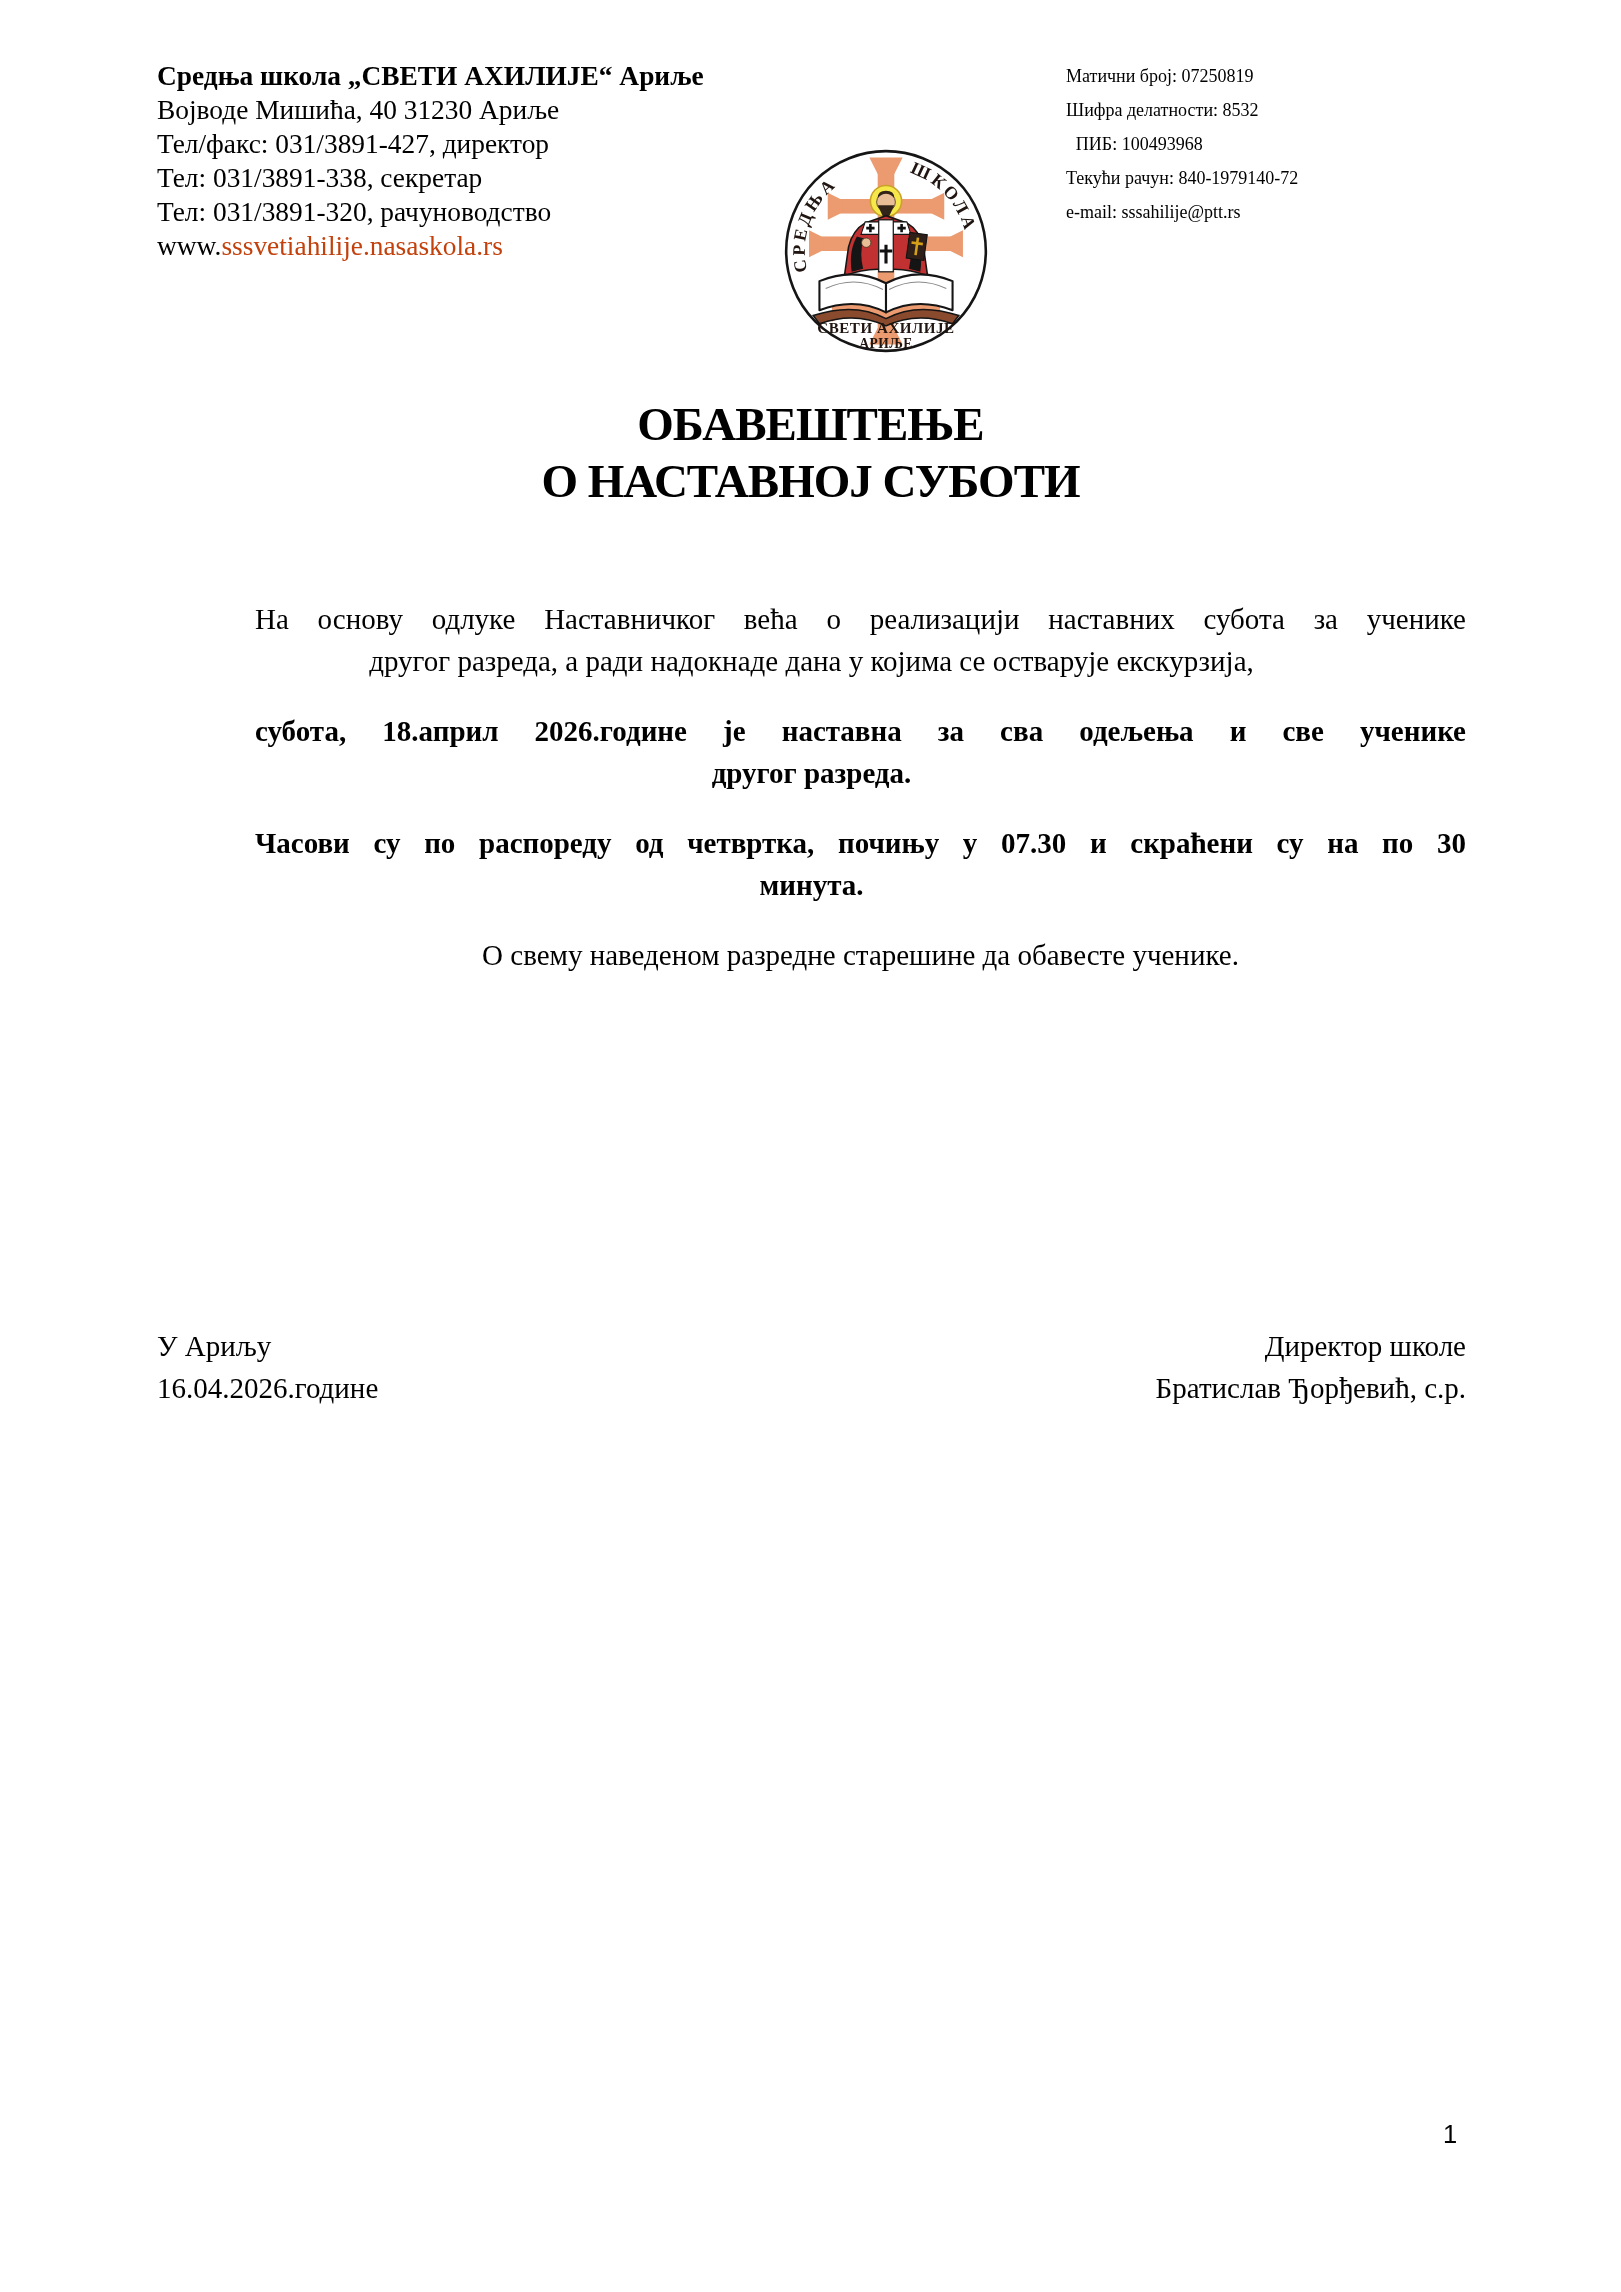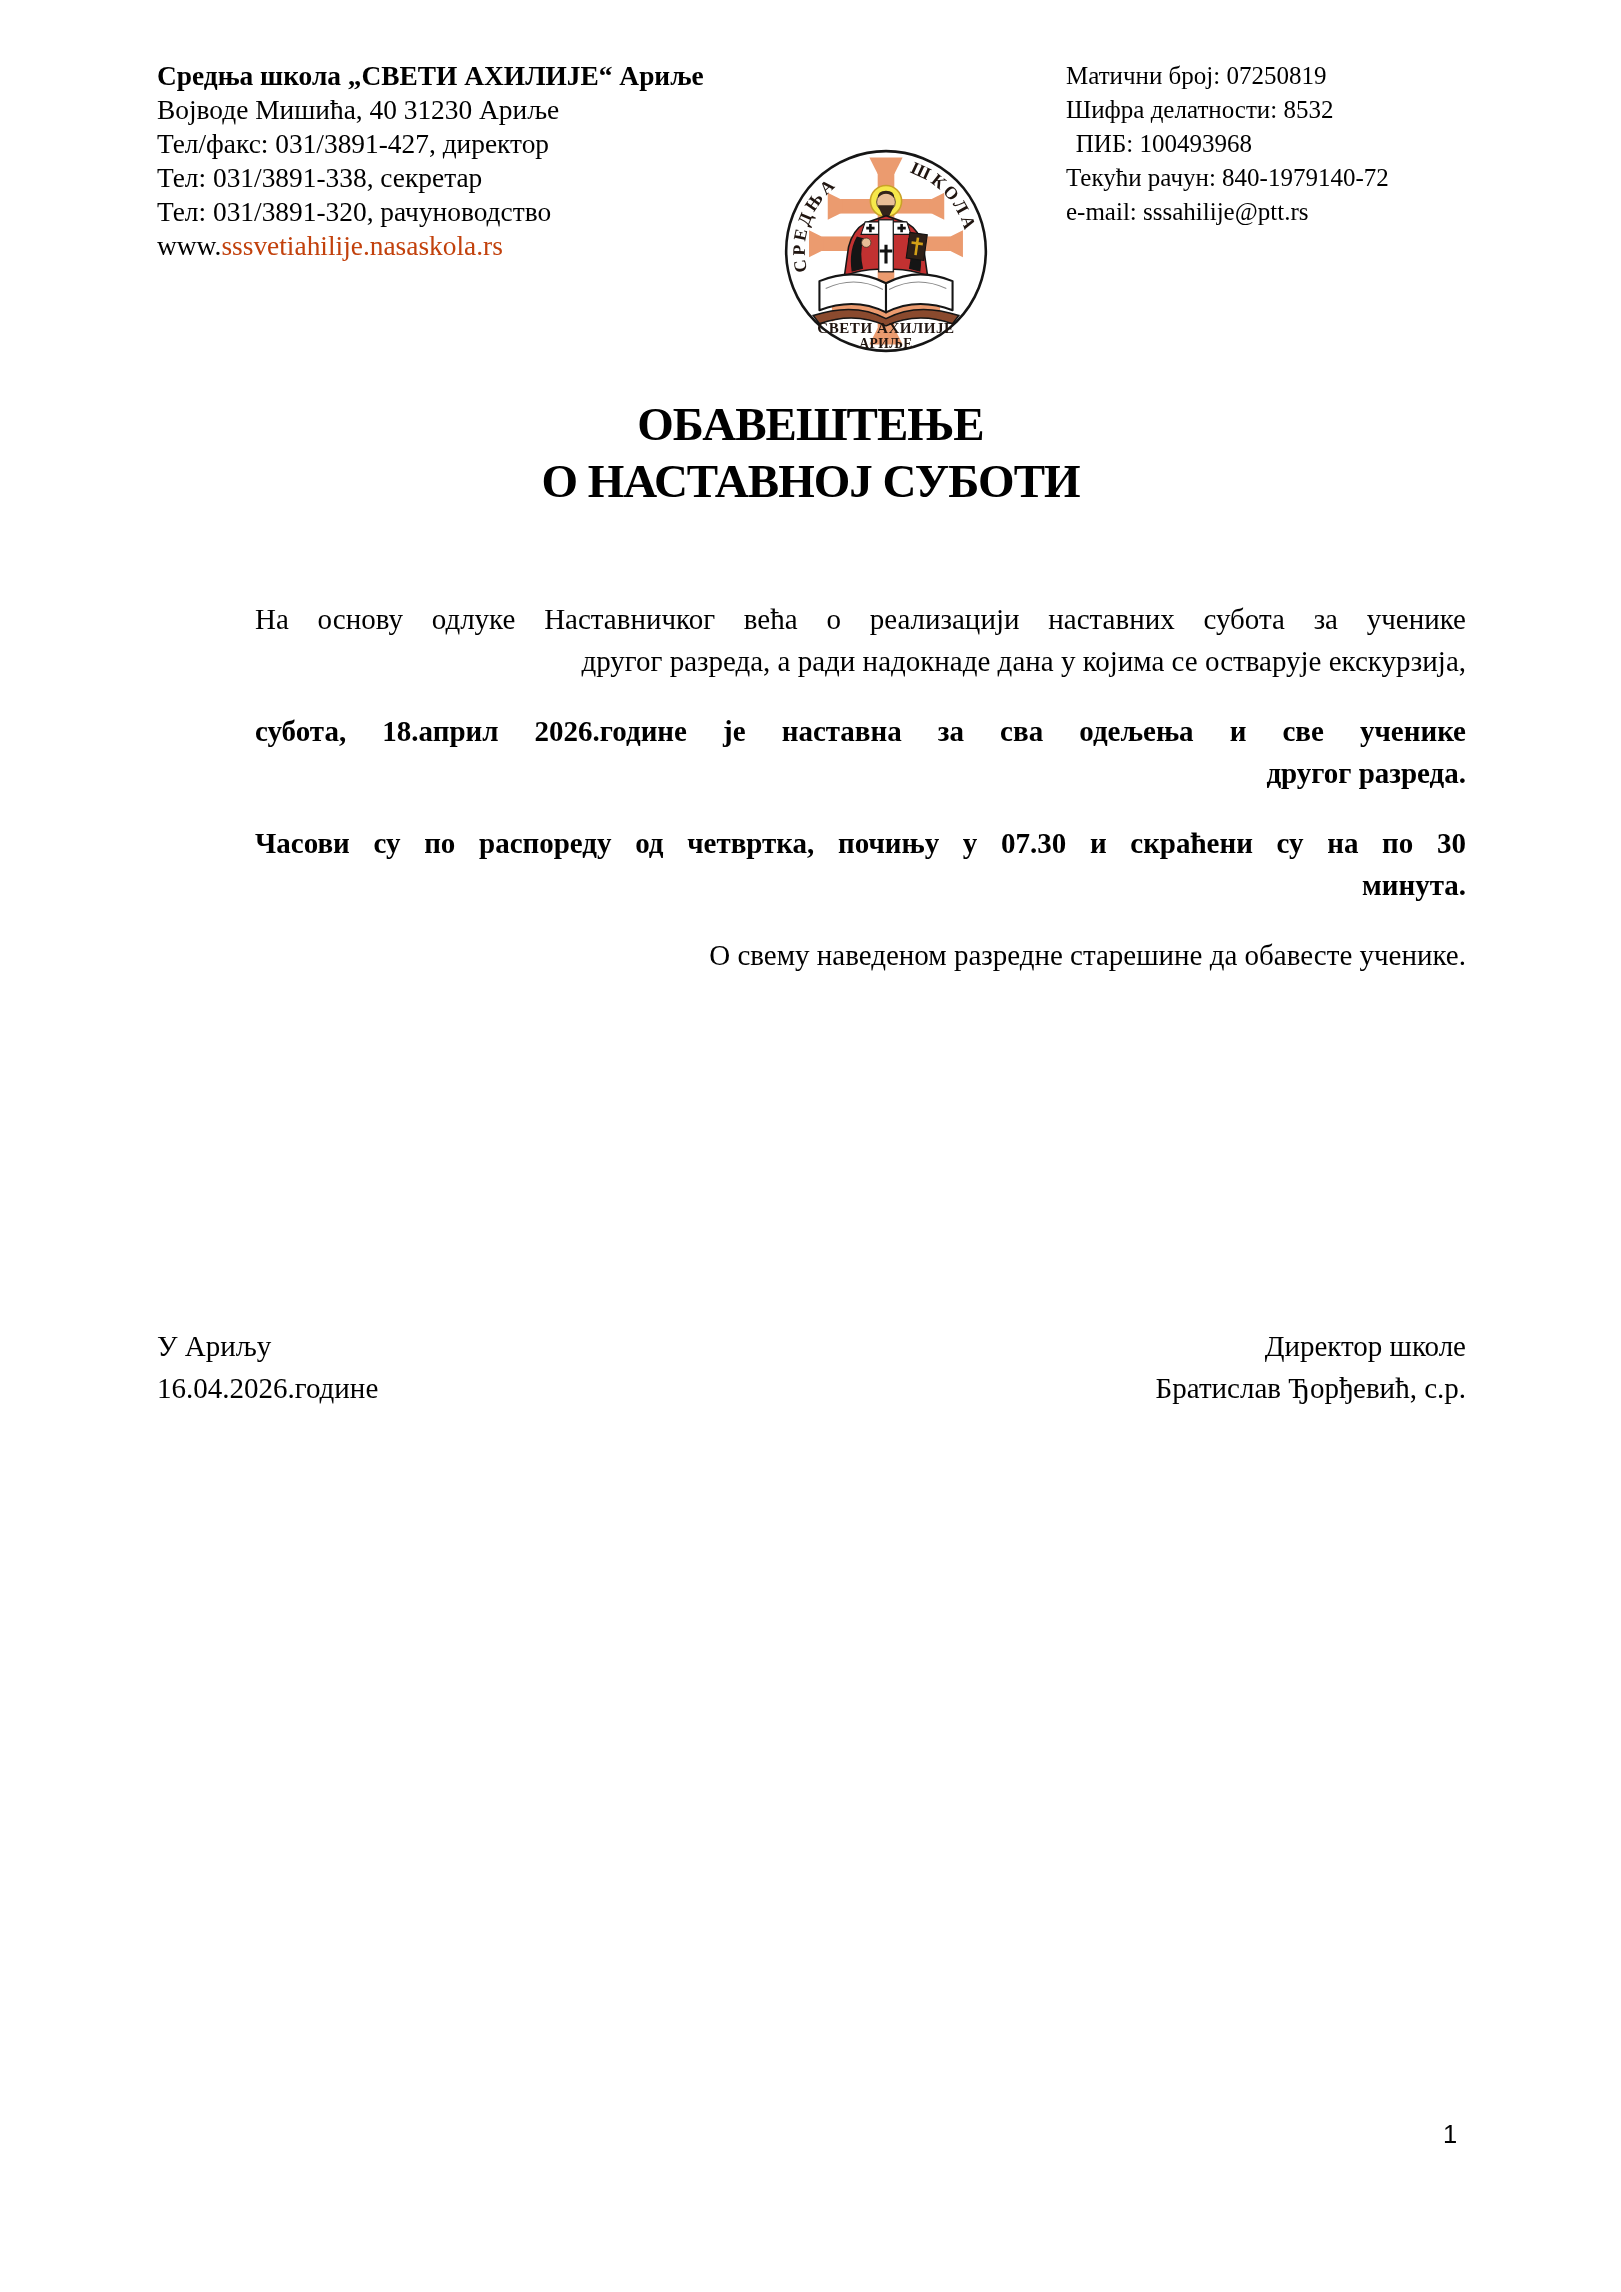--- a/index.html
+++ b/index.html
@@ -5,35 +5,35 @@
   html,body{margin:0;padding:0;background:#ffffff;}
   .page{
     position:relative;width:1621px;height:2146px;background:#fff;
     font-family:"Liberation Serif", serif;color:#000;overflow:hidden;
   }
   
   .hleft{position:absolute;left:157px;top:59px;font-size:27.4px;line-height:34px;}
   .hleft .bold{font-weight:bold;}
   .link{color:#c2410c;}
   
-  .hright{position:absolute;left:1066px;top:59px;font-size:25px;line-height:34px;}
+  .hright{position:absolute;left:1066px;top:59px;font-size:18px;line-height:34px;}
   .pib{padding-left:9.8px;}
   
   .logo{position:absolute;left:782px;top:147px;}
   .logo text{font-family:"Liberation Serif", serif;}
   
   .title{
     position:absolute;left:0;top:396px;width:100%;text-align:center;
     font-size:47px;line-height:57px;font-weight:bold;letter-spacing:-1px;
   }
   
   .doc-body{position:absolute;left:157px;top:598px;width:1309px;font-size:29px;line-height:42px;}
   .para{margin-bottom:28px;}
   .para.bold{font-weight:bold;}
-  .line{text-align:right;}
+  .line{text-align:center;}
   .jl{text-align:justify;text-align-last:justify;}
   .indent{text-indent:98px;}
   
   .footer{
     position:absolute;left:157px;top:1325px;width:1309px;
     display:flex;justify-content:space-between;font-size:29px;line-height:42px;
   }
   .fright{text-align:right;}
   
   .pagenum{position:absolute;left:1443px;top:2120px;font-size:25.5px;font-family:"Liberation Sans", sans-serif;}

